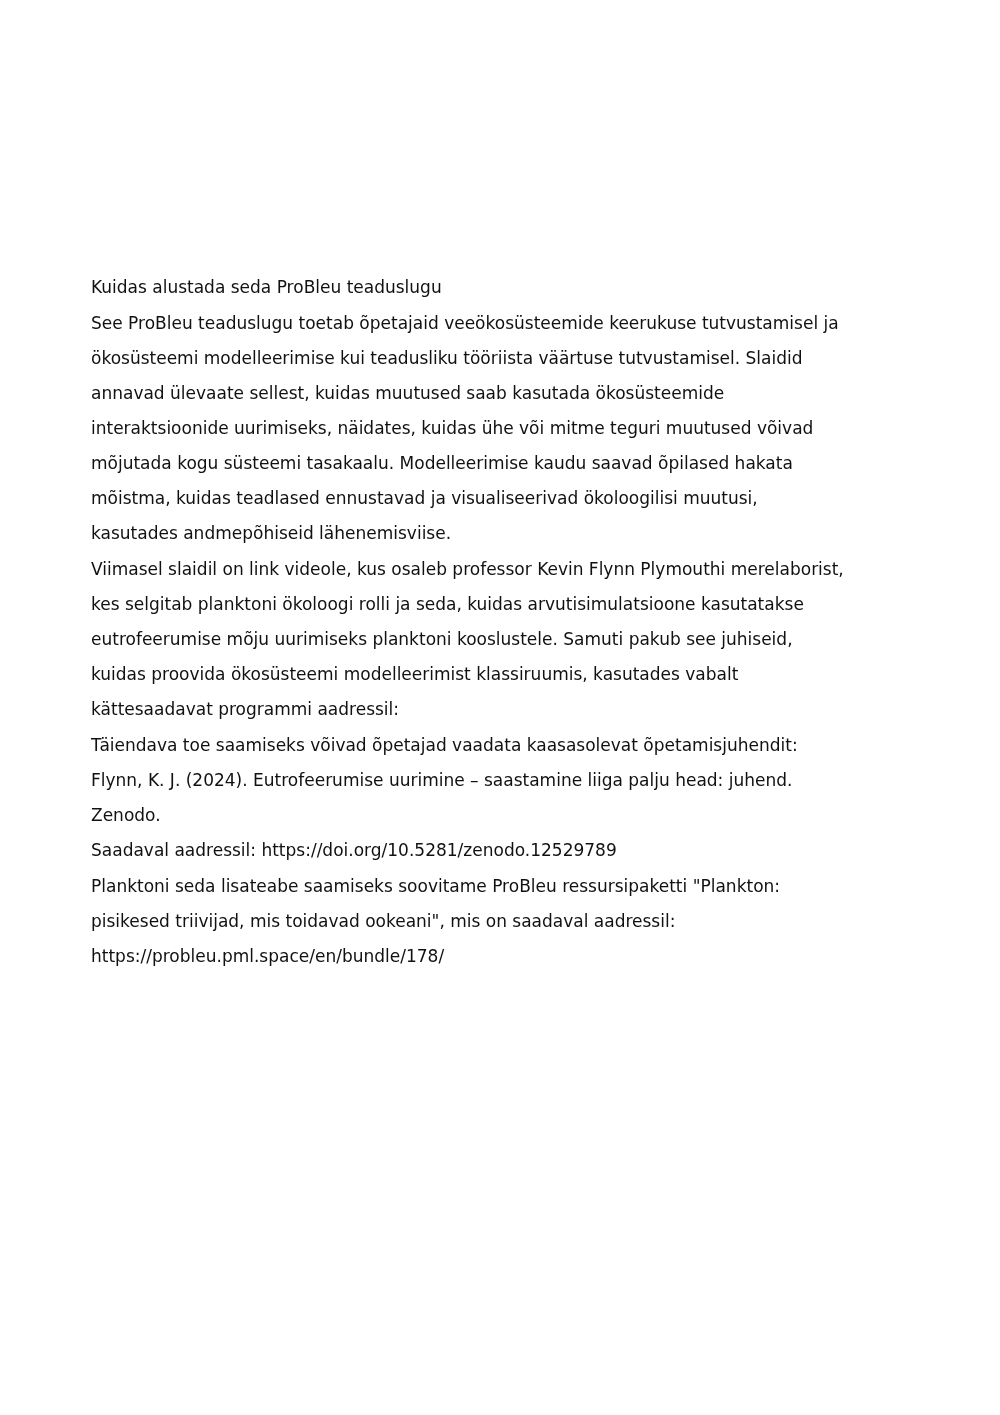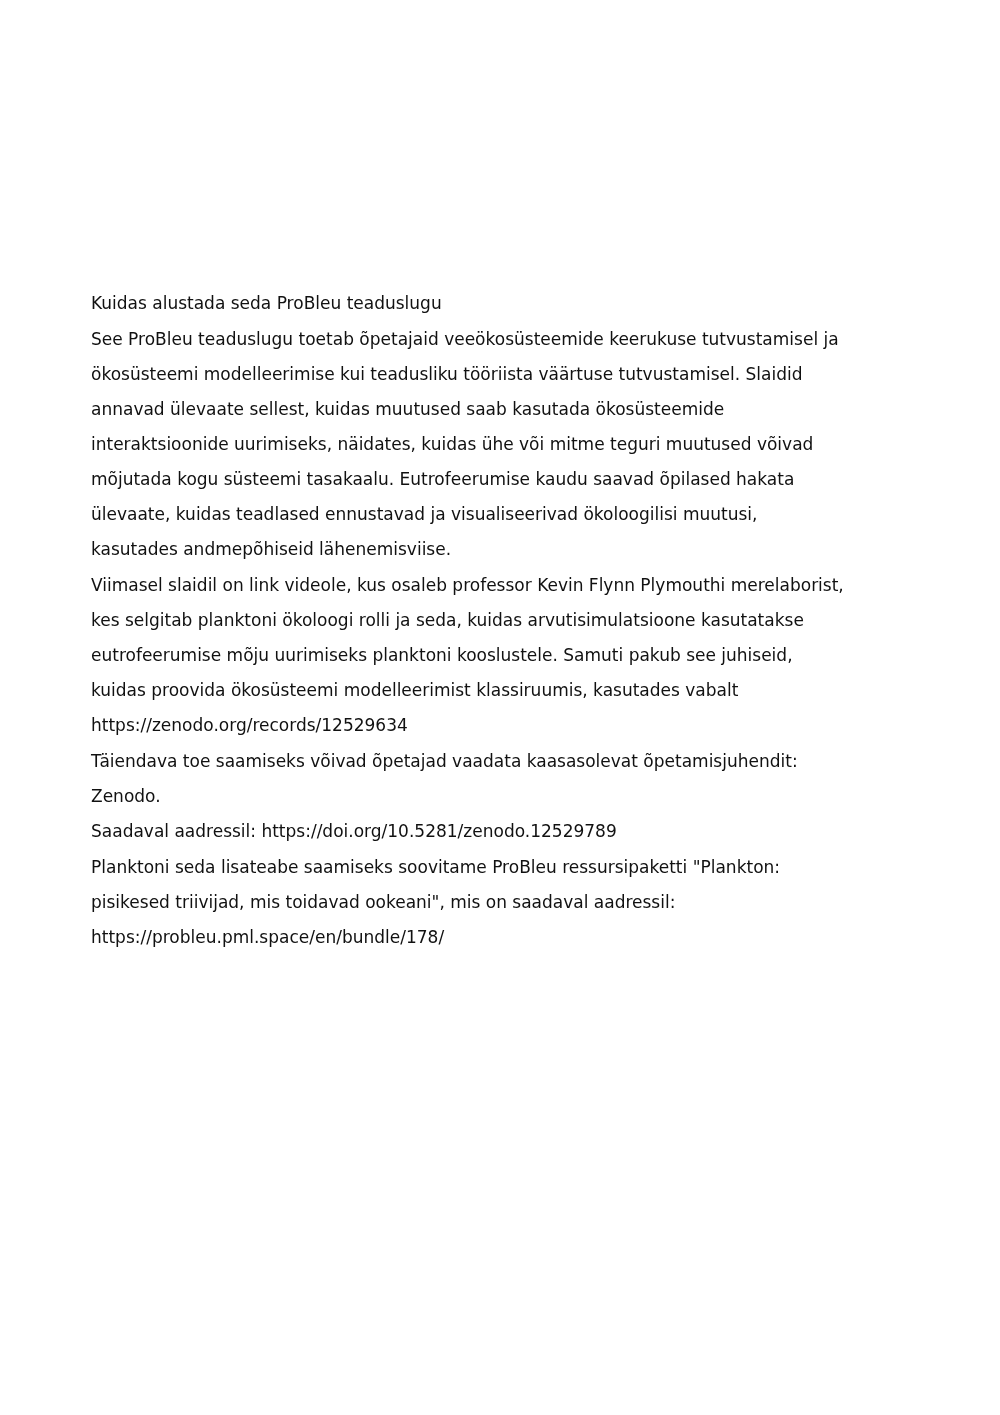--- a/index.html
+++ b/index.html
@@ -1,50 +1,51 @@
 <!DOCTYPE html>
 <html><head>
   <meta charset="utf-8">
   <style>
     html, body { margin: 0; padding: 0; background: #ffffff; }
     body {
       width: 1000px; height: 1415px; position: relative; overflow: hidden;
       font-family: "DejaVu Sans", sans-serif; color: #111111;
     }
     .page { position: absolute; left: 91px; top: 276px; width: 840px; }
-    .title { font-size: 17px; line-height: 23px; margin: 16px 0 13px 0; }
+    .title { font-size: 17px; line-height: 23px; margin: 0 0 13px 0; }
     .para { font-size: 17px; line-height: 23px; margin: 0 0 13px 0; }
     .line { display: block; white-space: nowrap; margin-top: 12px; }
   </style>
 </head>
 <body>
 
 <div class="page">
   <div class="title">Kuidas alustada seda ProBleu teaduslugu</div>
 
   <div class="para">
     <span class="line">See ProBleu teaduslugu toetab õpetajaid veeökosüsteemide keerukuse tutvustamisel ja</span>
     <span class="line">ökosüsteemi modelleerimise kui teadusliku tööriista väärtuse tutvustamisel. Slaidid</span>
     <span class="line">annavad ülevaate sellest, kuidas muutused saab kasutada ökosüsteemide</span>
     <span class="line">interaktsioonide uurimiseks, näidates, kuidas ühe või mitme teguri muutused võivad</span>
-    <span class="line">mõjutada kogu süsteemi tasakaalu. Eutrofeerumise kaudu saavad õpilased hakata</span>
-    <span class="line">ülevaate, kuidas teadlased ennustavad ja visualiseerivad ökoloogilisi muutusi,</span>
+    <span class="line">mõjutada kogu süsteemi tasakaalu. Modelleerimise kaudu saavad õpilased hakata</span>
+    <span class="line">mõistma, kuidas teadlased ennustavad ja visualiseerivad ökoloogilisi muutusi,</span>
     <span class="line">kasutades andmepõhiseid lähenemisviise.</span>
   </div>
 
   <div class="para">
     <span class="line">Viimasel slaidil on link videole, kus osaleb professor Kevin Flynn Plymouthi merelaborist,</span>
     <span class="line">kes selgitab planktoni ökoloogi rolli ja seda, kuidas arvutisimulatsioone kasutatakse</span>
     <span class="line">eutrofeerumise mõju uurimiseks planktoni kooslustele. Samuti pakub see juhiseid,</span>
     <span class="line">kuidas proovida ökosüsteemi modelleerimist klassiruumis, kasutades vabalt</span>
-    <span class="line">https://zenodo.org/records/12529634</span>
+    <span class="line">kättesaadavat programmi aadressil:</span>
   </div>
 
   <div class="para">
     <span class="line">Täiendava toe saamiseks võivad õpetajad vaadata kaasasolevat õpetamisjuhendit:</span>
+    <span class="line">Flynn, K. J. (2024). Eutrofeerumise uurimine – saastamine liiga palju head: juhend.</span>
     <span class="line">Zenodo.</span>
     <span class="line">Saadaval aadressil: https://doi.org/10.5281/zenodo.12529789</span>
   </div>
 
   <div class="para">
     <span class="line">Planktoni seda lisateabe saamiseks soovitame ProBleu ressursipaketti "Plankton:</span>
     <span class="line">pisikesed triivijad, mis toidavad ookeani", mis on saadaval aadressil:</span>
     <span class="line">https://probleu.pml.space/en/bundle/178/</span>
   </div>
 </div>

